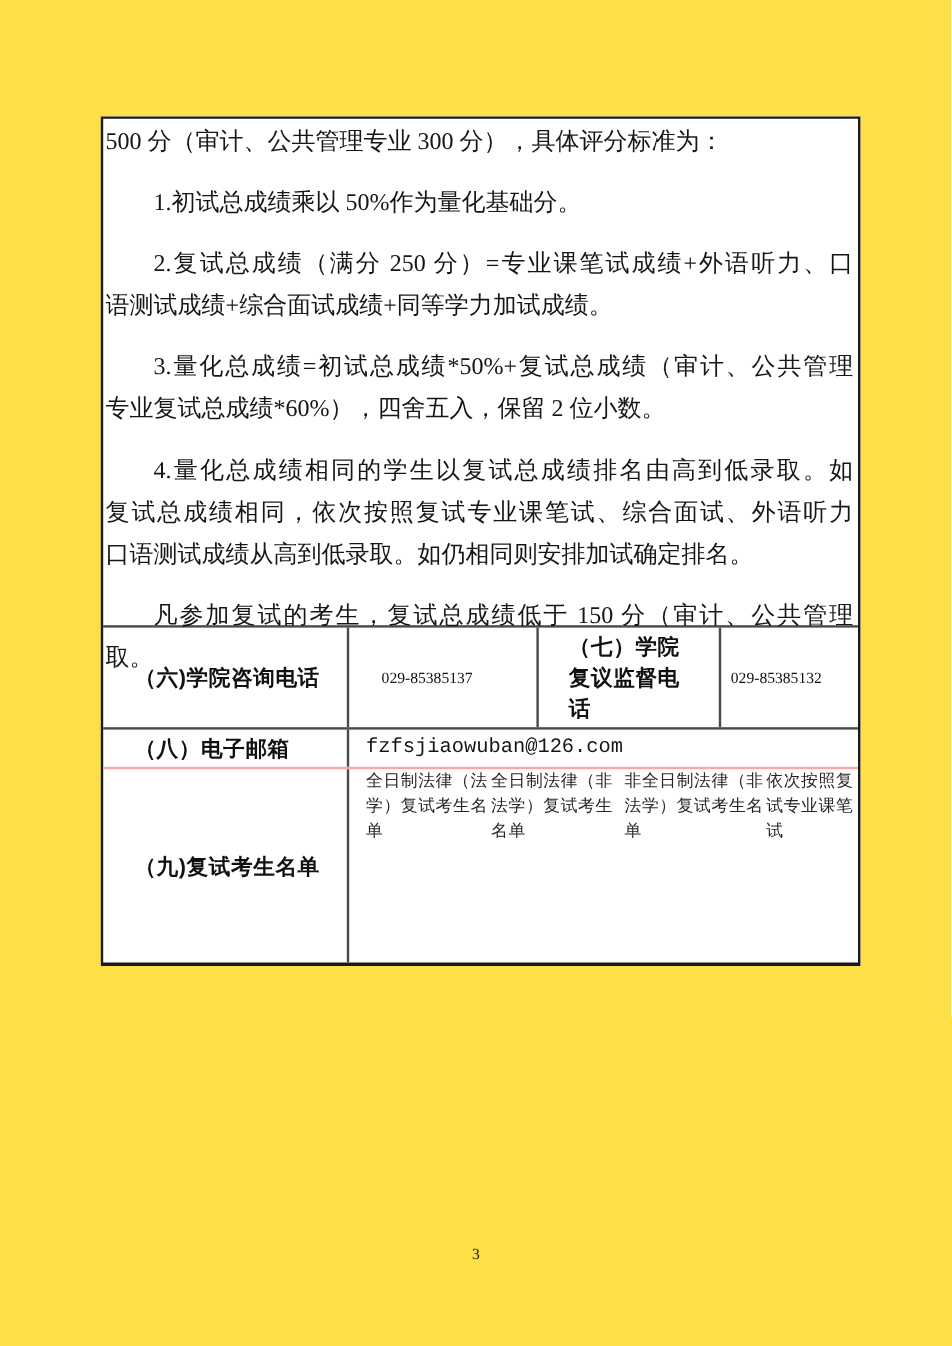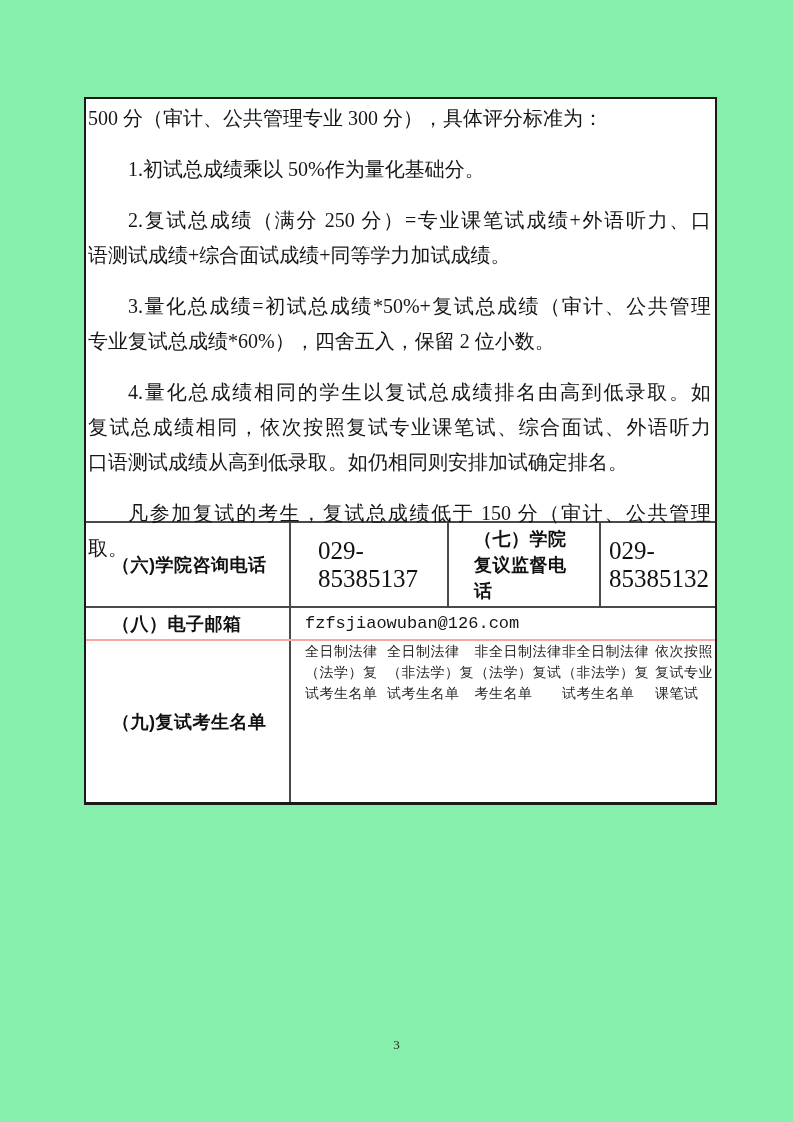--- a/index.html
+++ b/index.html
@@ -1,21 +1,21 @@
 <!DOCTYPE html>
 <html><head>
 <meta charset="utf-8">
 <style>
   * { margin: 0; padding: 0; box-sizing: border-box; }
   html, body { background: #ffffff; }
   .page {
     position: relative;
     width: 793px;
     height: 1122px;
-    background: #86efac;
+    background: #fde047;
     font-family: "Liberation Serif", "DejaVu Serif", serif;
     color: #1a1a1a;
     overflow: hidden;
   }
   .doc-table {
     position: absolute;
     left: 84px;
     top: 97px;
     width: 633px;
     height: 708px;
@@ -48,21 +48,21 @@
   .c-phone2 { flex: 1; padding-left: 8px; }
   .c-wide   { flex: 1; padding-left: 14px; }
   .label {
     font-family: "Liberation Sans", "DejaVu Sans", sans-serif;
     font-weight: 600;
     font-size: 18px;
     color: #111111;
     letter-spacing: 0.5px;
   }
   .review-label-text { width: 98px; line-height: 26px; }
-  .phone { font-family: "Liberation Serif", "DejaVu Serif", serif; font-size: 25px; color: #111111; }
+  .phone { font-family: "Liberation Serif", "DejaVu Serif", serif; font-size: 13px; color: #111111; }
   .email { font-family: "Liberation Mono", "DejaVu Sans Mono", monospace; font-size: 17px; color: #161616; }
   .namelist {
     align-items: flex-start;
     justify-content: center;
   }
   .nitem {
     font-size: 14px;
     line-height: 21px;
     color: #262626;
     letter-spacing: 0.5px;
@@ -114,21 +114,20 @@
       <div class="cell c-label1 v-divider label">（八）电子邮箱</div>
       <div class="cell c-wide email">fzfsjiaowuban@126.com</div>
     </div>
 
     <div class="row row-d">
       <div class="cell c-label1 v-divider label">（九)复试考生名单</div>
       <div class="cell c-wide namelist">
 
       <div class="nitem">全日制法律（法学）复试考生名单</div>
           <div class="nitem">全日制法律（非法学）复试考生名单</div>
-          <div class="nitem">非全日制法律（法学）复试考生名单</div>
           <div class="nitem">非全日制法律（非法学）复试考生名单</div>
           <div class="nitem">依次按照复试专业课笔试</div>
         </div>
     </div>
 
   </div>
 
   <div class="pagenum">3</div>
 
 </div>

